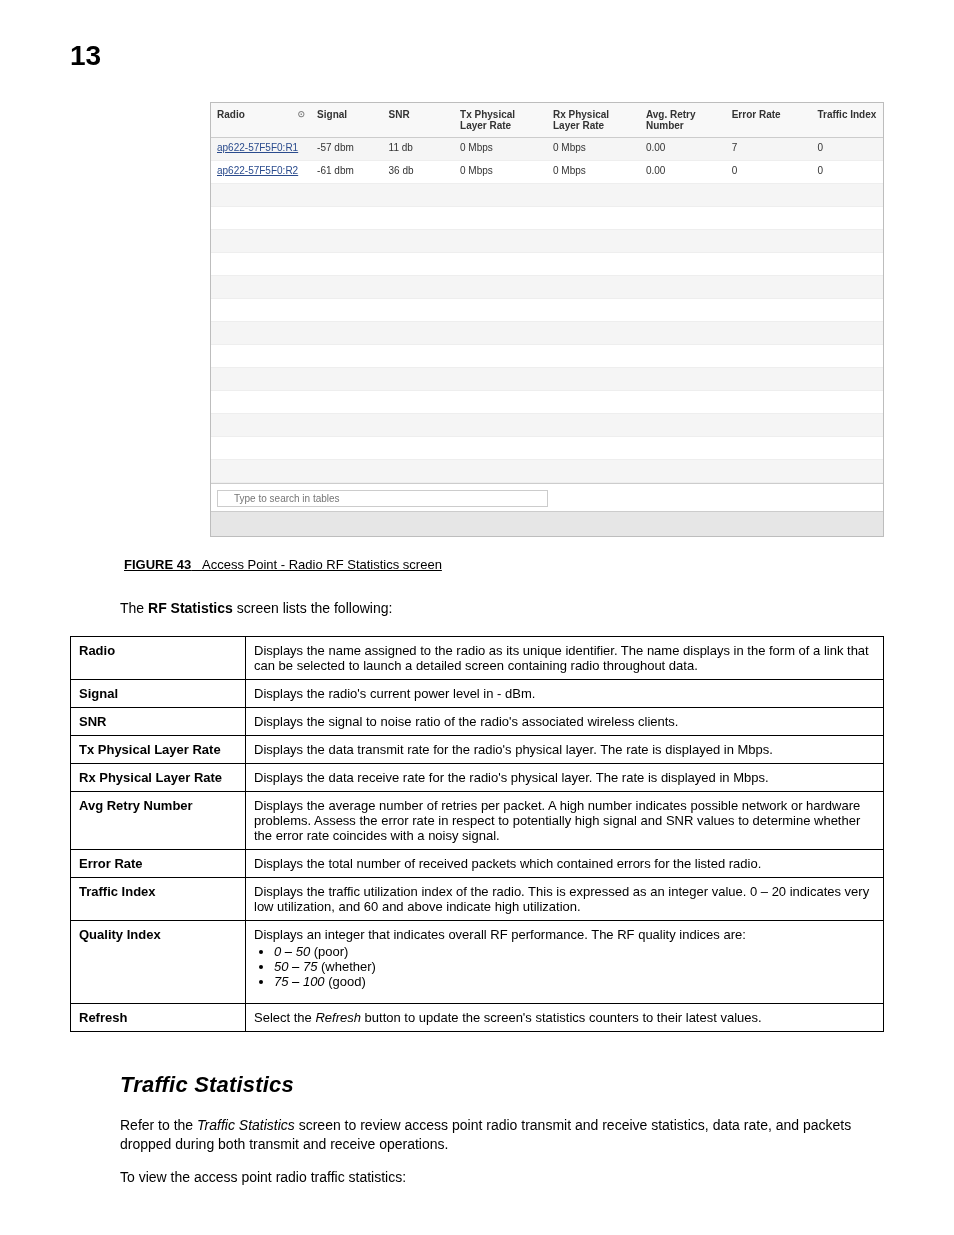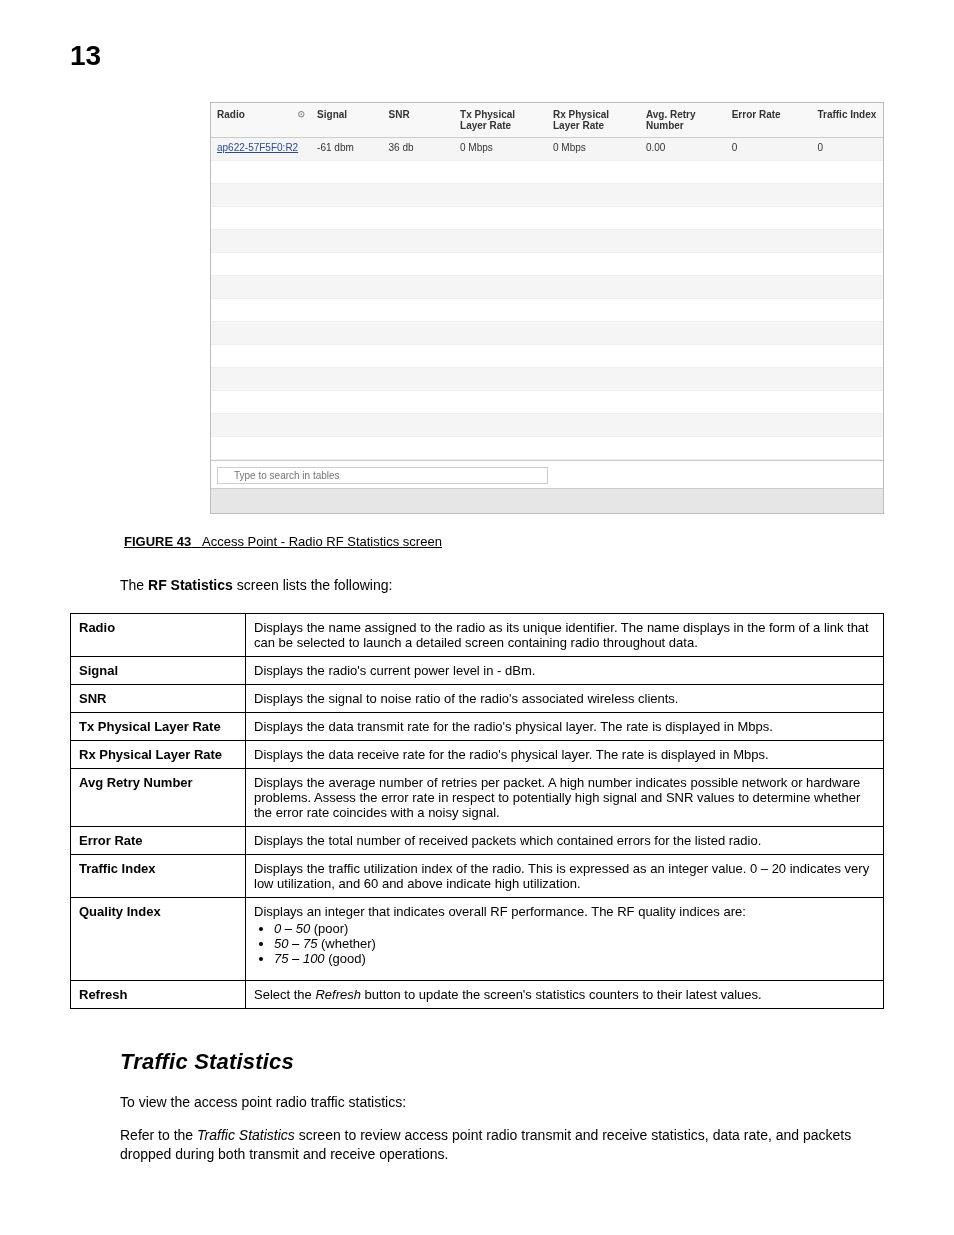--- a/index.html
+++ b/index.html
@@ -184,20 +184,30 @@
             <th>SNR</th>
             <th>Tx Physical Layer Rate</th>
             <th>Rx Physical Layer Rate</th>
             <th>Avg. Retry Number</th>
             <th>Error Rate</th>
             <th>Traffic Index</th>
           </tr>
         </thead>
         <tbody id="stats-body">
             <tr>
+              <td><a class="radio-link">ap622-57F5F0:R1</a></td>
+              <td>-57 dbm</td>
+              <td>11 db</td>
+              <td>0 Mbps</td>
+              <td>0 Mbps</td>
+              <td>0.00</td>
+              <td>7</td>
+              <td>0</td>
+            </tr>
+            <tr>
               <td><a class="radio-link">ap622-57F5F0:R2</a></td>
               <td>-61 dbm</td>
               <td>36 db</td>
               <td>0 Mbps</td>
               <td>0 Mbps</td>
               <td>0.00</td>
               <td>0</td>
               <td>0</td>
             </tr>
             <tr>
@@ -394,19 +404,19 @@
         </tr>
         <tr>
           <td class="term">Refresh</td>
           <td>Select the <span style="font-style:italic">Refresh</span> button to update the screen's statistics counters to their latest values.</td>
         </tr>
       </tbody>
   </table>
 
   <div class="section-heading">Traffic Statistics</div>
 
-  <div class="body-para">To view the access point radio traffic statistics:</div>
-
   <div class="body-para">
     <span>Refer to the </span><span class="ital">Traffic Statistics</span><span> screen to review access point radio transmit and receive statistics, data rate, and packets dropped during both transmit and receive operations.</span>
   </div>
 
+  <div class="body-para">To view the access point radio traffic statistics:</div>
+
 </div>
 
 </body></html>

